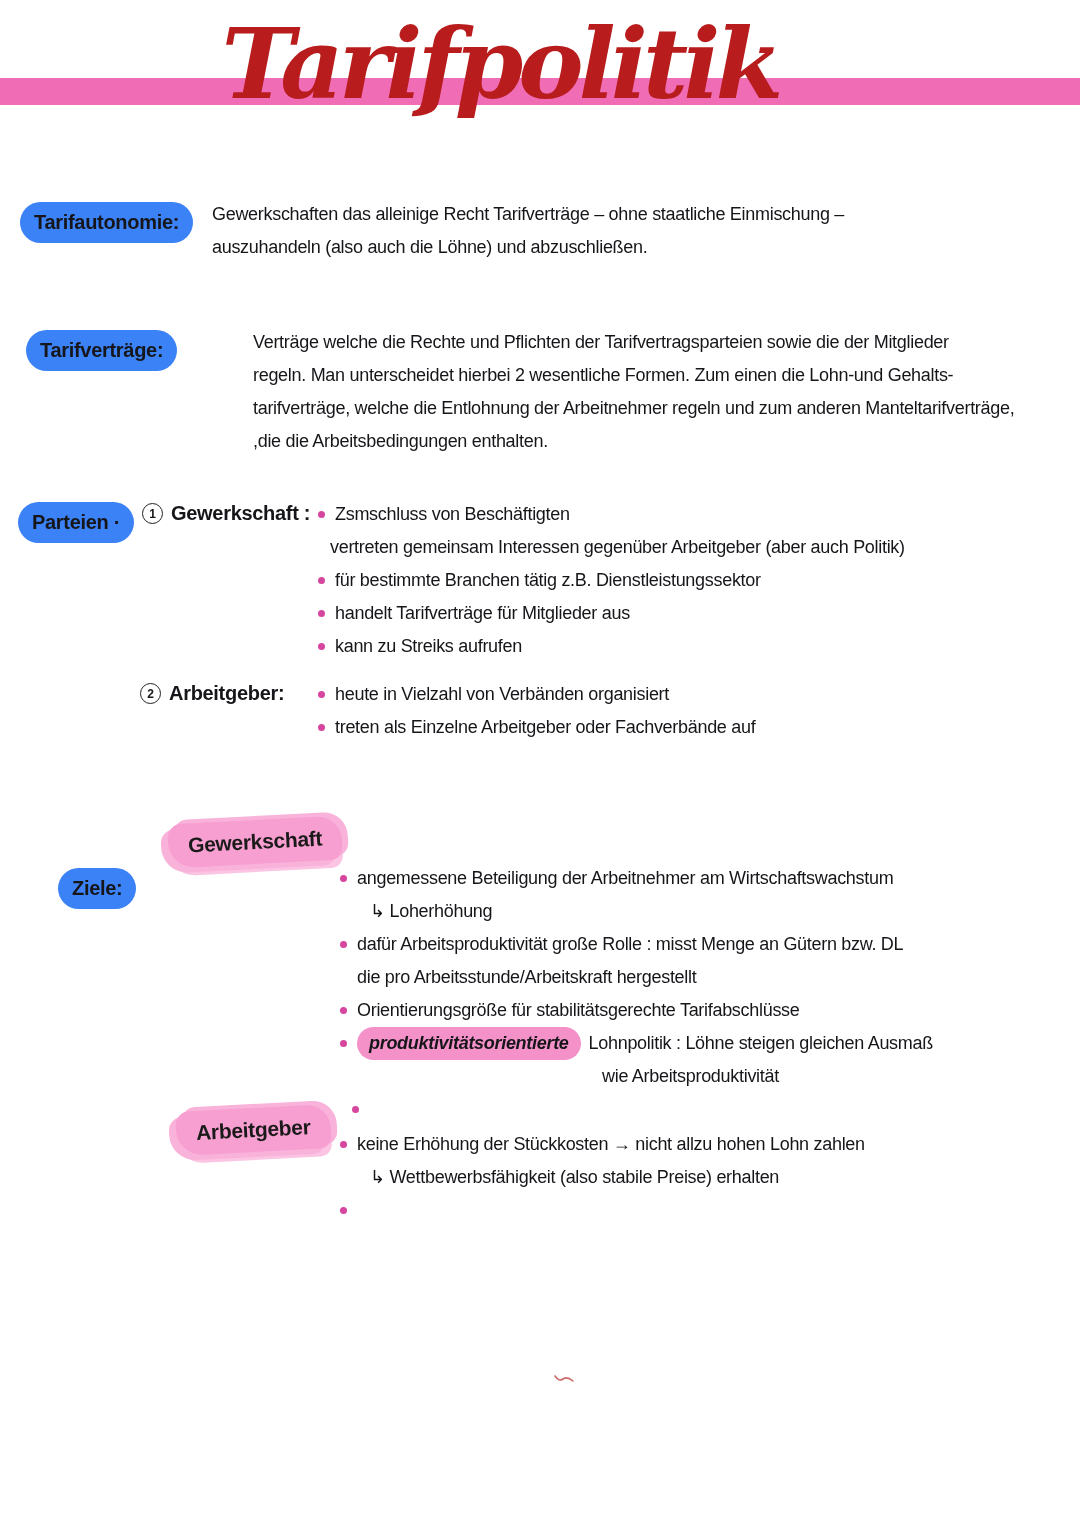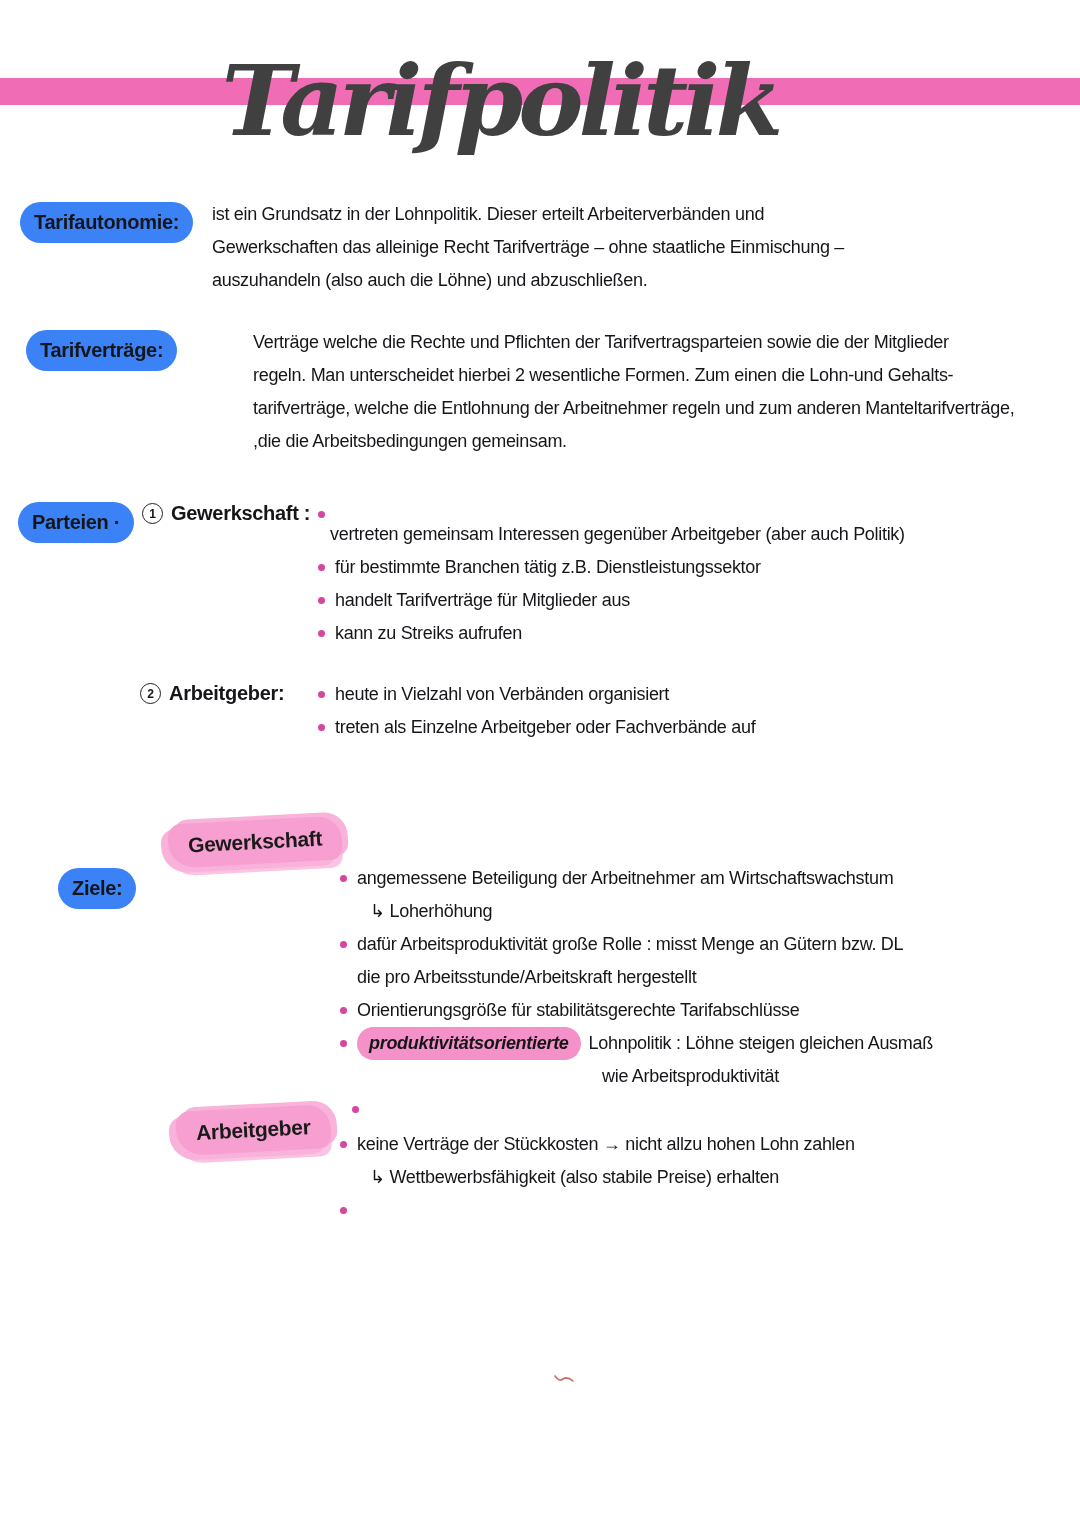--- a/index.html
+++ b/index.html
@@ -5,21 +5,21 @@
   * { margin:0; padding:0; box-sizing:border-box; }
   html,body { background:#ffffff; }
   body { font-family:"Liberation Sans", sans-serif; color:#16161a; }
   .page { position:relative; width:1080px; height:1527px; background:#ffffff; overflow:hidden; }
 
   .band { position:absolute; left:0; top:78px; width:1080px; height:27px; background:#f06db6; }
 
   .title {
     position:absolute; left:0; top:6px; width:1000px; text-align:center;
     font-family:"DejaVu Serif", serif; font-style:italic; font-weight:bold;
-    font-size:98px; letter-spacing:-5px; color:#404040;margin-top:37px;
+    font-size:98px; letter-spacing:-5px; color:#b91c1c;
   }
 
   .pill {
     position:absolute; display:inline-block;
     background:#3b82f6; border-radius:999px; padding:9px 14px;
     font-size:20px; font-weight:bold; letter-spacing:-0.3px; white-space:nowrap;
   }
 
   .lines { position:absolute; }
   .line { white-space:nowrap; font-size:18px; letter-spacing:-0.3px; line-height:33px; }
@@ -55,42 +55,42 @@
 </head>
 <body>
 
 <div class="page">
 
   <div class="band"></div>
   <h1 class="title">Tarifpolitik</h1>
 
   <div class="pill" style="left:20px; top:202px;">Tarifautonomie:</div>
   <div class="lines" style="left:212px; top:198px; ">
-    <div class="line">ist ein Grundsatz in der Lohnpolitik. Dieser erteilt Arbeiterverbänden und</div>
     <div class="line">Gewerkschaften das alleinige Recht Tarifverträge – ohne staatliche Einmischung –</div>
     <div class="line">auszuhandeln (also auch die Löhne) und abzuschließen.</div>
   </div>
 
   <div class="pill" style="left:26px; top:330px;">Tarifverträge:</div>
   <div class="lines" style="left:205px; top:326px;margin-left:48px;">
     <div class="line">Verträge welche die Rechte und Pflichten der Tarifvertragsparteien sowie die der Mitglieder</div>
     <div class="line">regeln. Man unterscheidet hierbei 2 wesentliche Formen. Zum einen die Lohn-und Gehalts-</div>
     <div class="line">tarifverträge, welche die Entlohnung der Arbeitnehmer regeln und zum anderen Manteltarifverträge,</div>
-    <div class="line">,die die Arbeitsbedingungen gemeinsam.</div>
+    <div class="line">,die die Arbeitsbedingungen enthalten.</div>
   </div>
 
   <div class="pill" style="left:18px; top:502px;">Parteien ·</div>
 
   <div class="subhead" style="left:142px; top:502px;">
     <span class="circ">1</span>
     <span>Gewerkschaft :</span>
   </div>
   <div class="lines" style="left:318px; top:498px;">
     <div class="brow">
       <span class="dot"></span>
+      <span class="line">Zsmschluss von Beschäftigten</span>
     </div>
     <div class="line shift">vertreten gemeinsam Interessen gegenüber Arbeitgeber (aber auch Politik)</div>
     <div class="brow">
       <span class="dot"></span>
       <span class="line">für bestimmte Branchen tätig  z.B. Dienstleistungssektor</span>
     </div>
     <div class="brow">
       <span class="dot"></span>
       <span class="line">handelt Tarifverträge für Mitglieder aus</span>
     </div>
@@ -142,21 +142,21 @@
     <div class="line cont-deep">wie Arbeitsproduktivität</div>
     <div class="brow" style="margin-left:12px;">
       <span class="dot"></span>
     </div>
   </div>
 
   <div class="scribble" style="left:176px; top:1108px;">Arbeitgeber</div>
   <div class="lines" style="left:340px; top:1128px;">
     <div class="brow">
       <span class="dot"></span>
-      <span class="line">keine Verträge der Stückkosten → nicht allzu hohen Lohn zahlen</span>
+      <span class="line">keine Erhöhung der Stückkosten → nicht allzu hohen Lohn zahlen</span>
     </div>
     <div class="line indent1">↳ Wettbewerbsfähigkeit (also stabile Preise) erhalten</div>
     <div class="brow">
       <span class="dot"></span>
     </div>
   </div>
 
   <svg class="stray" width="24" height="14" viewBox="0 0 24 14">
     <path d="M3,4 q4,6 8,3 q4,-3 10,2" fill="none" stroke="#c4524f" stroke-width="1.6" stroke-linecap="round"></path>
   </svg>

